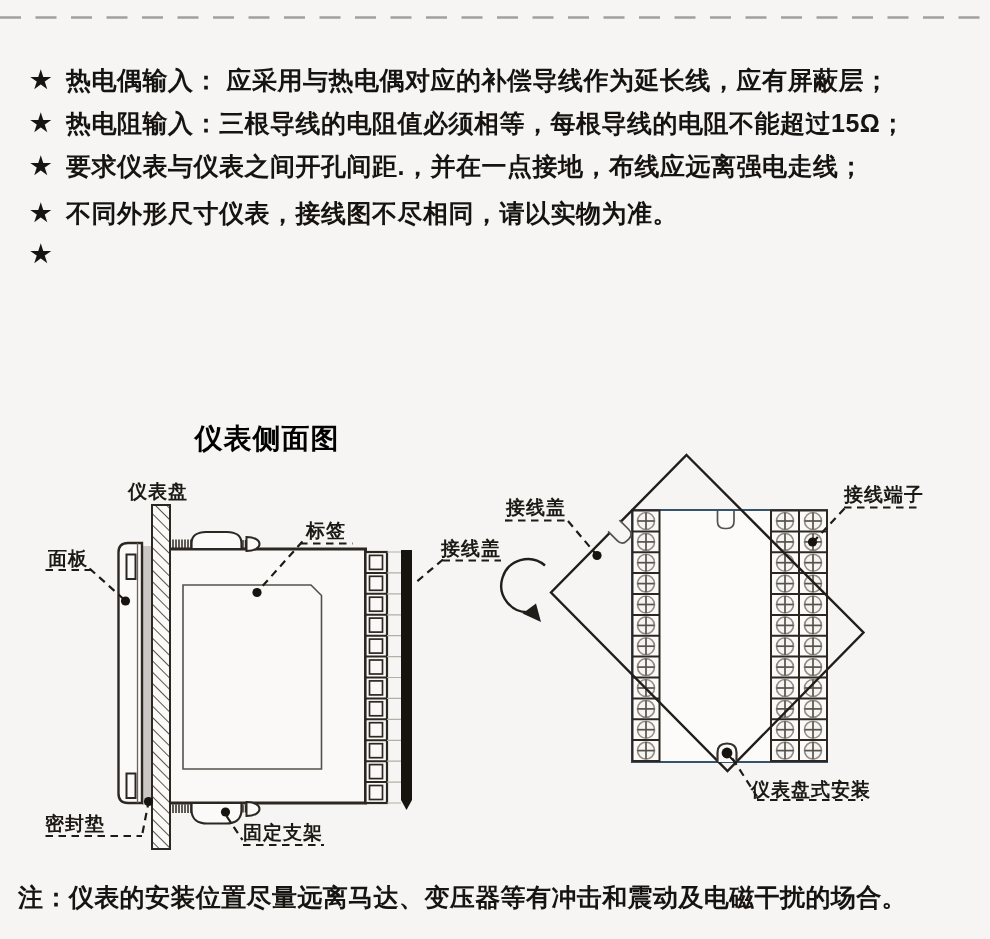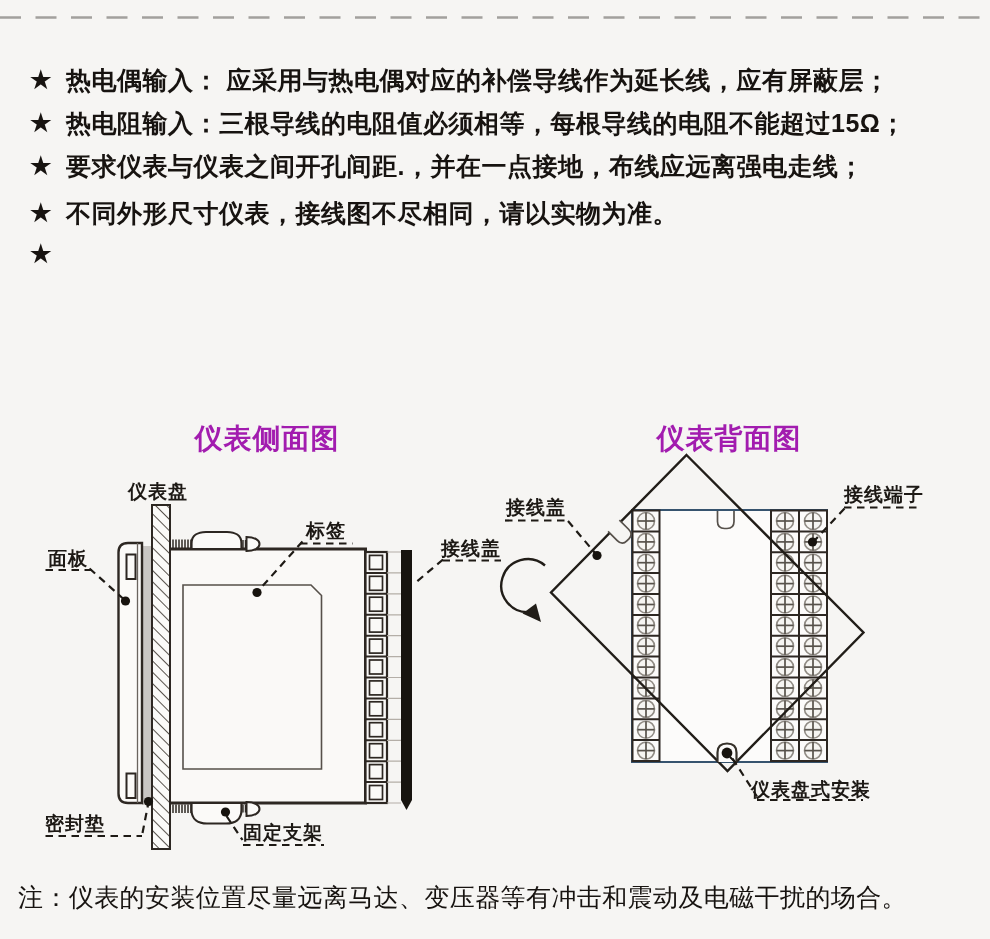--- a/index.html
+++ b/index.html
@@ -11,24 +11,24 @@
   .art{position:absolute;left:0;top:0;pointer-events:none;}
   .bullet{position:absolute;left:30px;display:flex;align-items:flex-start;
     font-weight:700;font-size:25px;line-height:26px;letter-spacing:0.5px;white-space:nowrap;}
   .bullet .star{width:24px;margin-right:12px;font-size:24px;}
   .para{position:absolute;left:18px;top:285px;width:956px;
     font-weight:700;font-size:25px;line-height:32.4px;letter-spacing:0.6px;}
   .pline{white-space:nowrap;}
   .pline.indent{text-indent:42px;}
   .ftitle{position:absolute;transform:translateX(-50%);
     font-family:"Liberation Serif", serif;font-weight:700;font-size:28px;
-    letter-spacing:1px;white-space:nowrap;color:#a21caf;}
+    letter-spacing:1px;white-space:nowrap;color:#000000;}
   .dlabel{position:absolute;transform:translateX(-50%);
     font-size:19px;font-weight:600;letter-spacing:1px;white-space:nowrap;color:#1d1915;}
-  .note{position:absolute;left:18px;top:881px;font-weight:400;font-size:25px;
+  .note{position:absolute;left:18px;top:881px;font-weight:700;font-size:25px;
     letter-spacing:0.4px;white-space:nowrap;}
 </style>
 </head>
 <body>
 
 <div class="page">
 
   <svg class="art" width="990" height="939" viewBox="0 0 990 939" xmlns="http://www.w3.org/2000/svg">
     <defs>
       <pattern id="hatch" width="8" height="8" patternUnits="userSpaceOnUse" patternTransform="rotate(-45)">
@@ -221,21 +221,20 @@
   <div class="bullet" style="top:200px">
     <span class="star">★</span>
     <span>不同外形尺寸仪表，接线图不尽相同，请以实物为准。</span>
   </div>
   <div class="bullet" style="top:241px">
     <span class="star">★</span>
   </div>
 
 
   <div class="ftitle" style="left:267px;top:420px">仪表侧面图</div>
-  <div class="ftitle" style="left:729px;top:420px">仪表背面图</div>
 
   <div class="dlabel" style="left:158px;top:479px">仪表盘</div>
   <div class="dlabel" style="left:326px;top:518px">标签</div>
   <div class="dlabel" style="left:471px;top:536px">接线盖</div>
   <div class="dlabel" style="left:68px;top:546px">面板</div>
   <div class="dlabel" style="left:75px;top:811px">密封垫</div>
   <div class="dlabel" style="left:283px;top:820px">固定支架</div>
 
   <div class="dlabel" style="left:536px;top:495px">接线盖</div>
   <div class="dlabel" style="left:884px;top:482px">接线端子</div>

